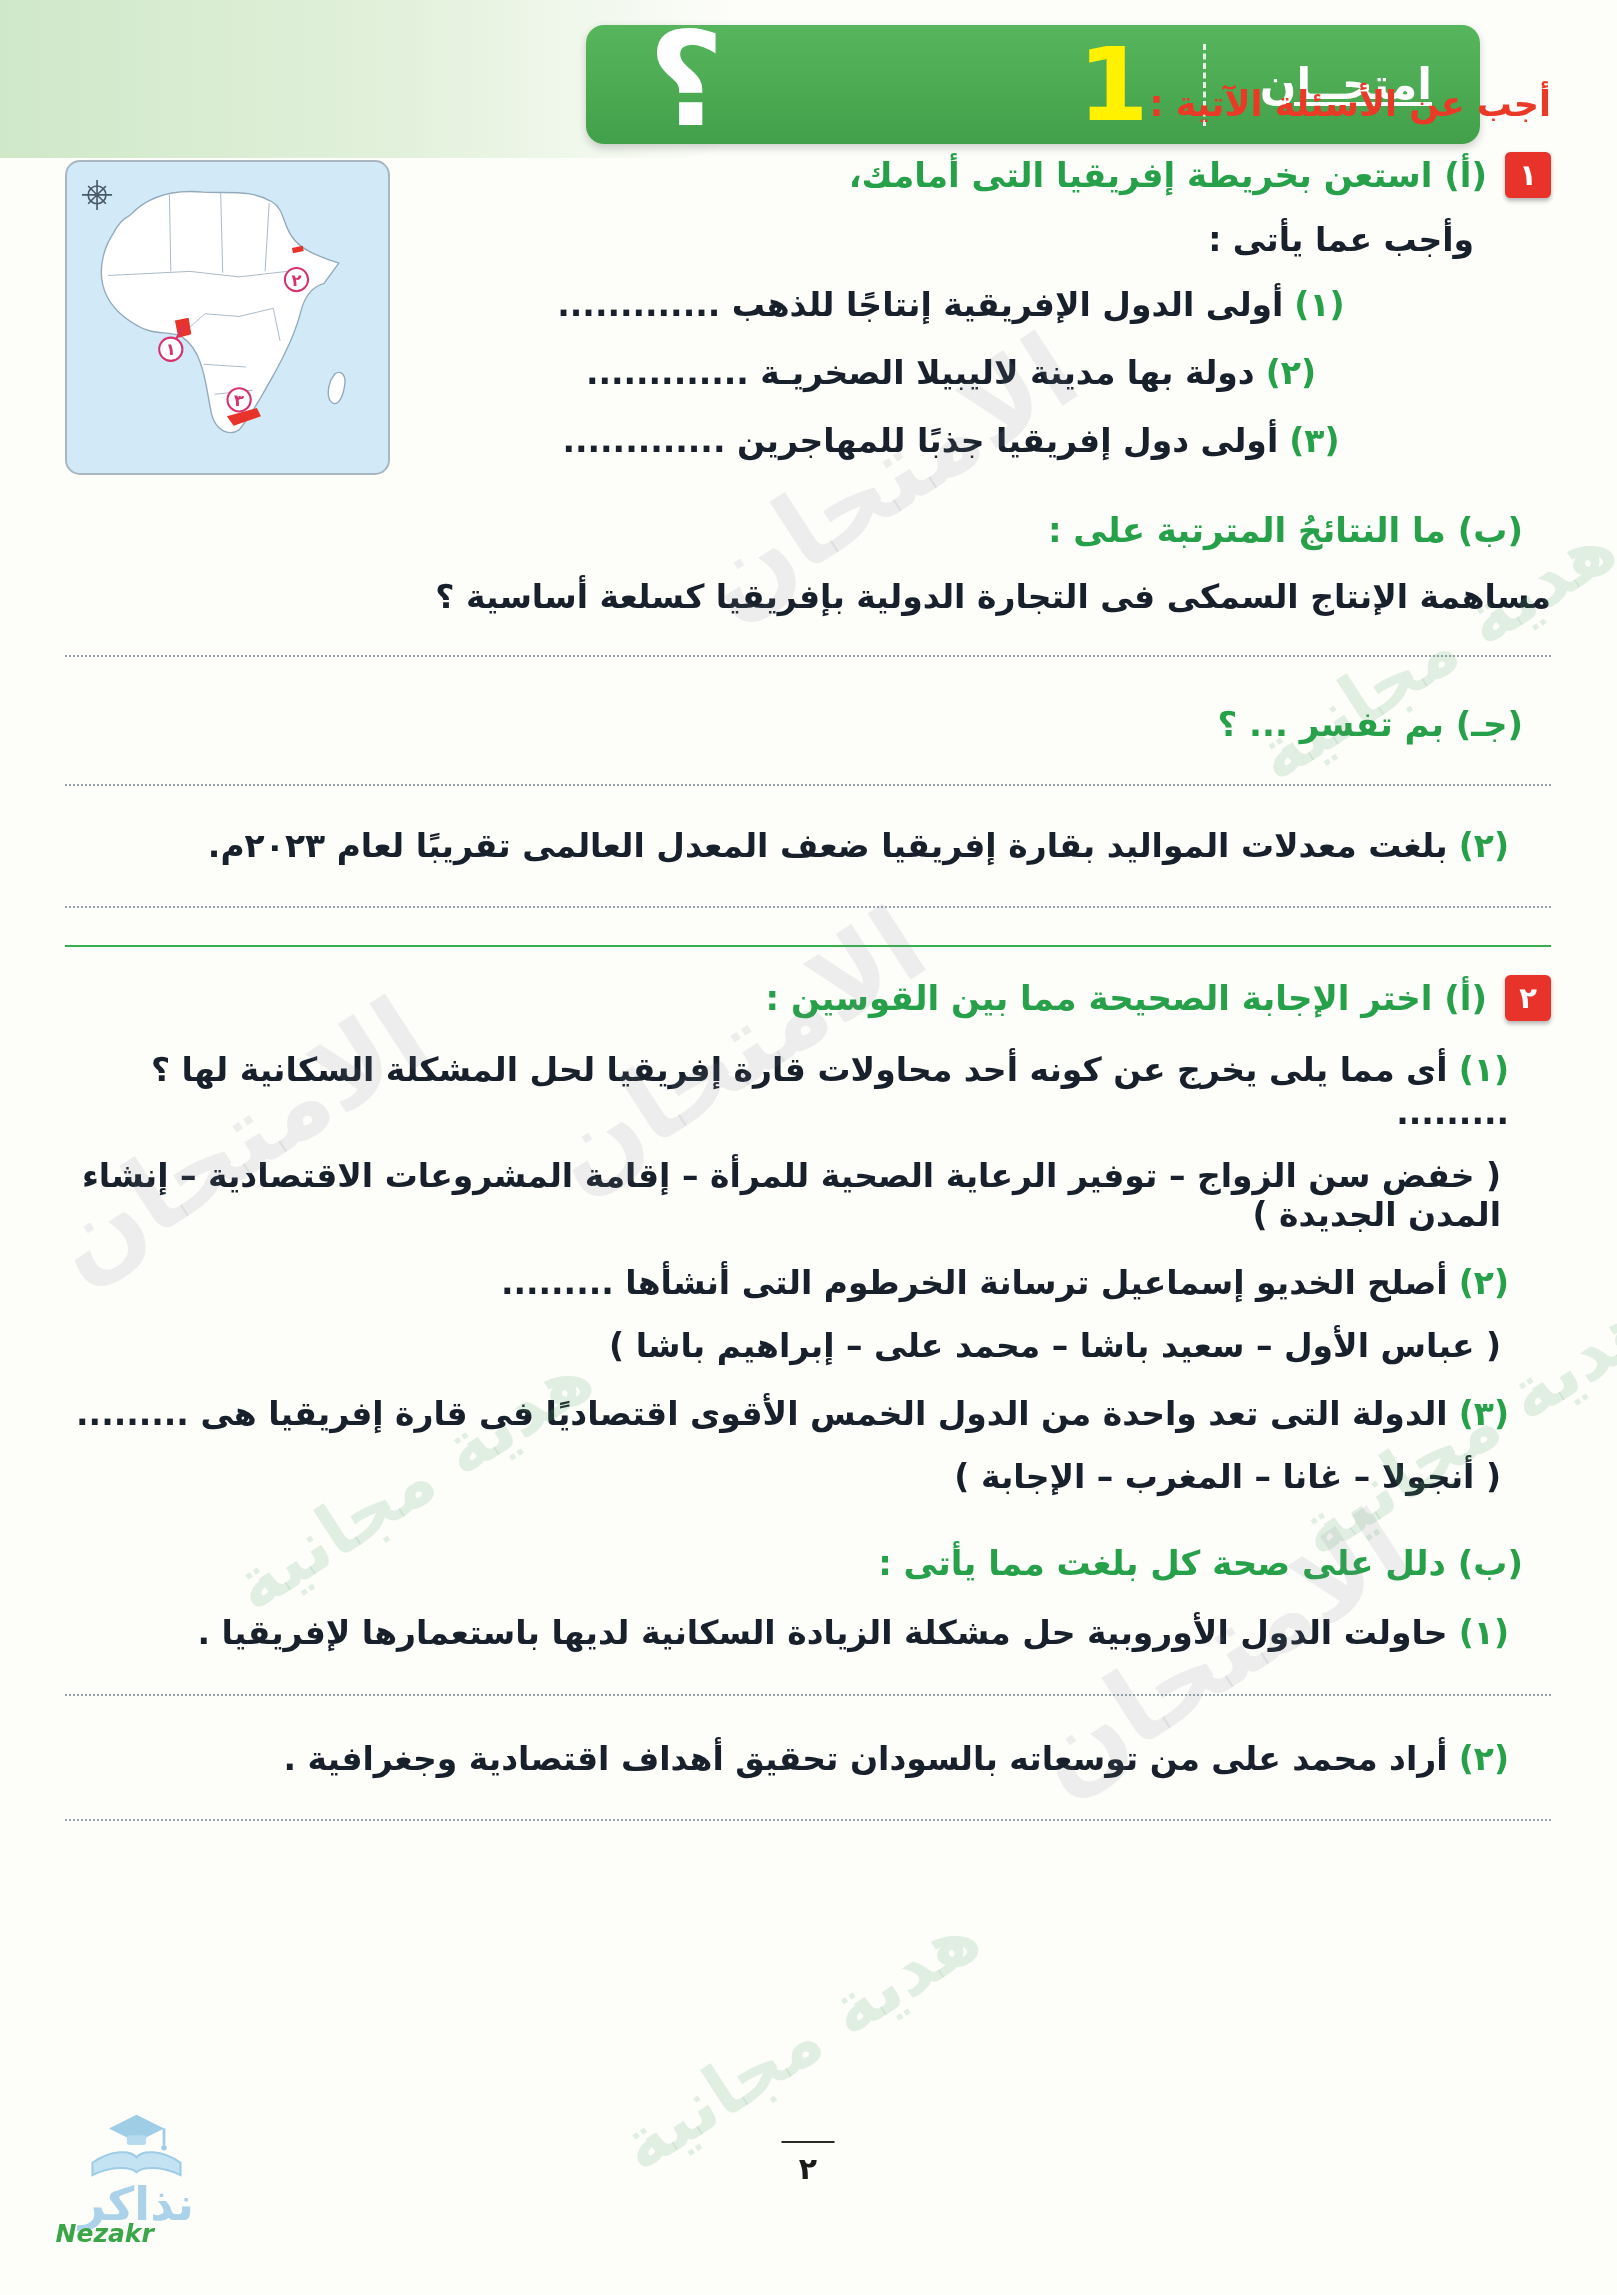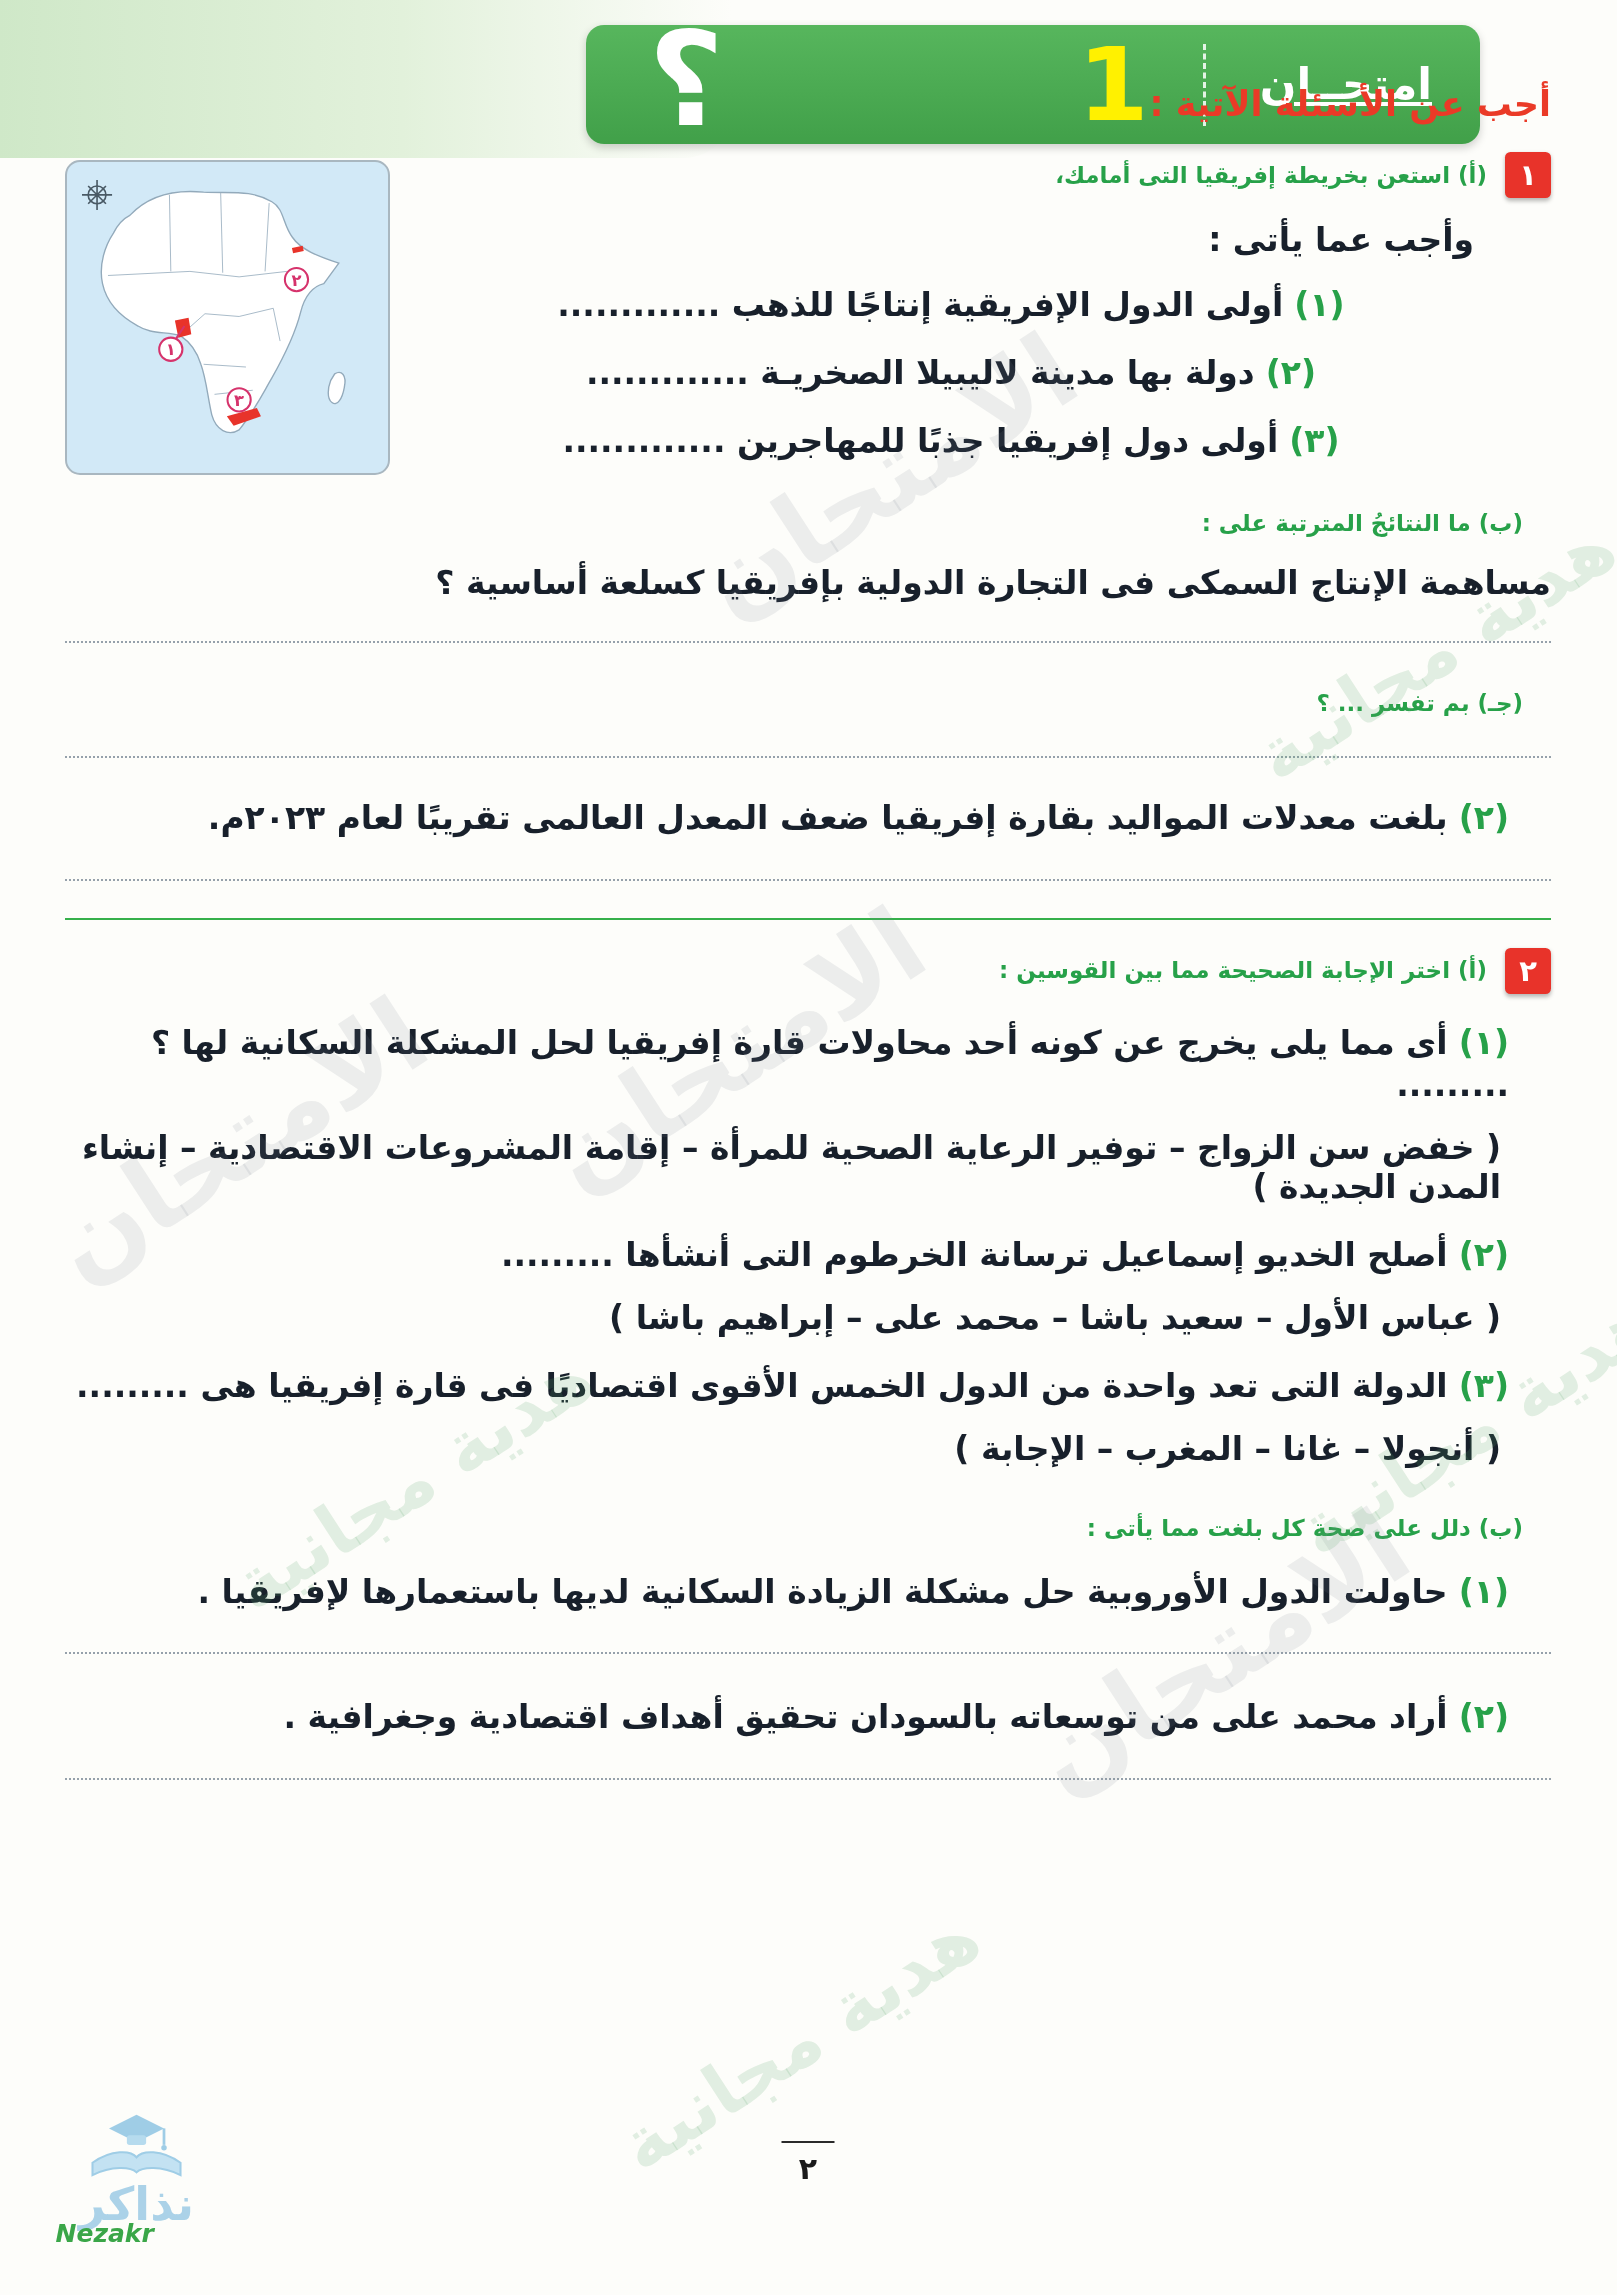--- a/index.html
+++ b/index.html
@@ -27,21 +27,21 @@
   .band-qmark{color:#ffffff;font-size:131px;font-weight:bold;line-height:.9;margin-inline-start:auto;transform:translateY(-5.5px);}
   
   .content{position:relative;z-index:2;padding:0 66px;}
   .intro{margin-top:84px;color:#ea3a27;font-size:35px;font-weight:bold;}
   .q-head{display:flex;align-items:center;gap:18px;margin-top:28px;}
   .badge{
     flex:0 0 auto;width:46px;height:46px;background:#e8332a;border-radius:5.5px;
     color:#fff;font-size:29px;font-weight:bold;display:flex;align-items:center;justify-content:center;
     box-shadow:0 2.1px 4.2px rgba(0,0,0,.28);
   }
-  .green-title{color:#27a149;font-size:23px;font-weight:bold;line-height:1.25;}
+  .green-title{color:#27a149;font-size:34px;font-weight:bold;line-height:1.25;}
   .sub-line{margin-top:22px;padding-right:77px;font-size:33px;font-weight:bold;}
   .item{margin-top:25px;padding-right:77px;font-size:33px;font-weight:bold;line-height:1.3;text-align:center;}
   .item-sm{margin-top:28px;padding-right:42px;font-size:33px;font-weight:bold;line-height:1.3;}
   .gnum{color:#27a149;margin-inline-end:11px;}
   .section-title{margin-top:46px;padding-right:28px;}
   .plain-line{margin-top:26px;font-size:33px;font-weight:bold;}
   .dotted{margin-top:33px;height:5.5px;border-bottom:2.8px dotted #96a1ab;}
   .sep{margin-top:37px;border-top:2.8px solid #35b04a;}
   .choices{margin-top:21px;padding-right:50px;font-size:33px;font-weight:bold;}
   

